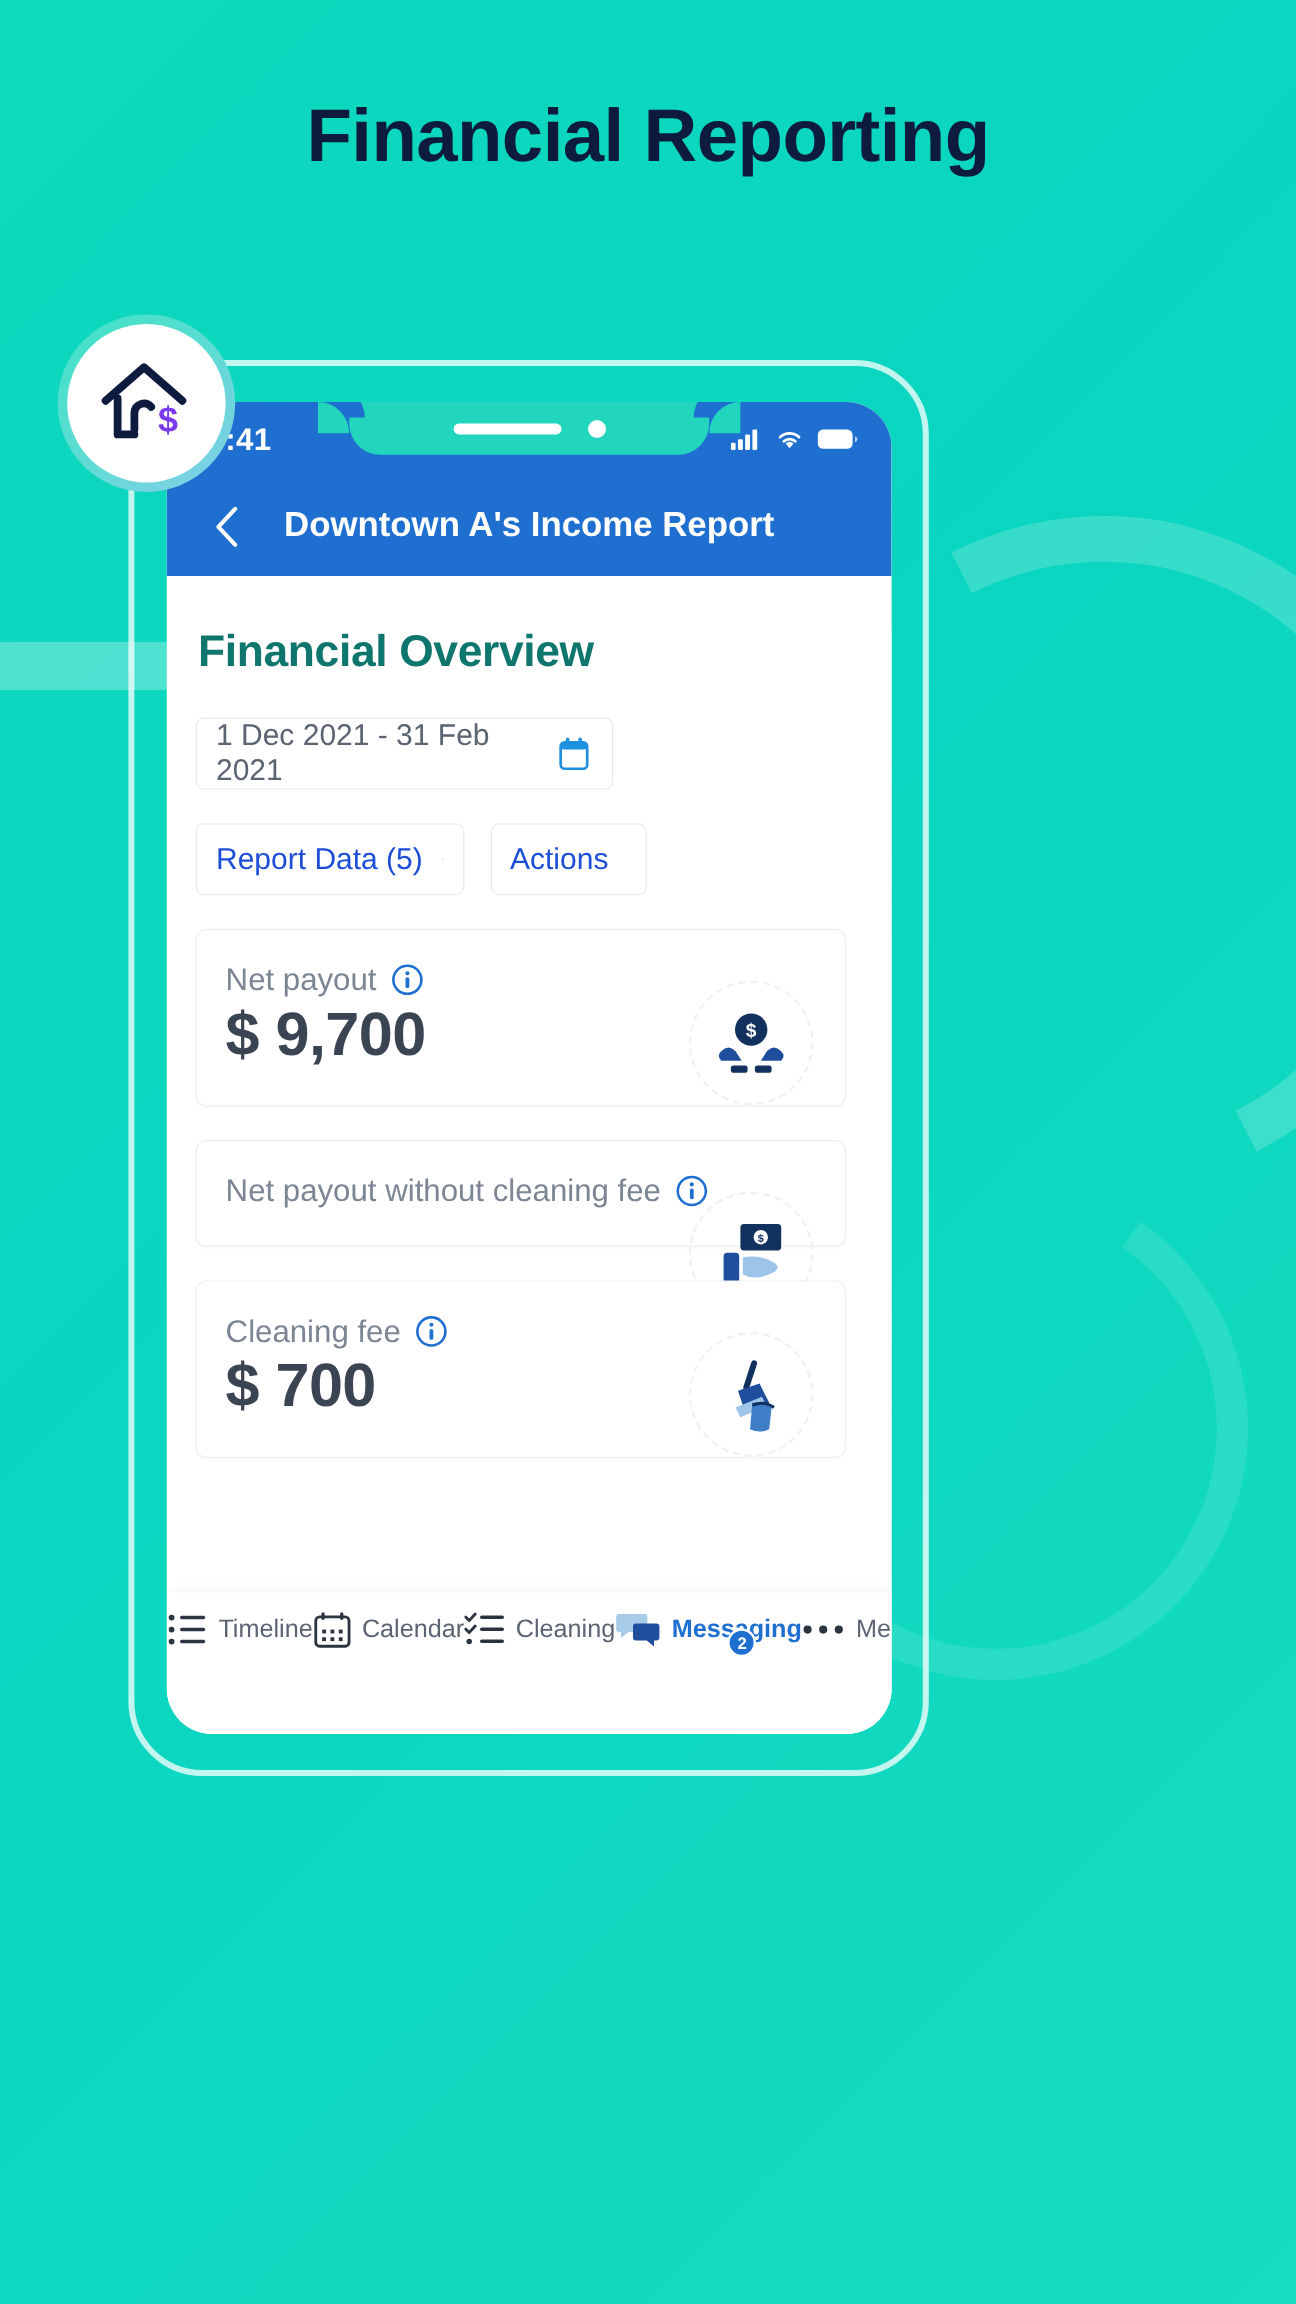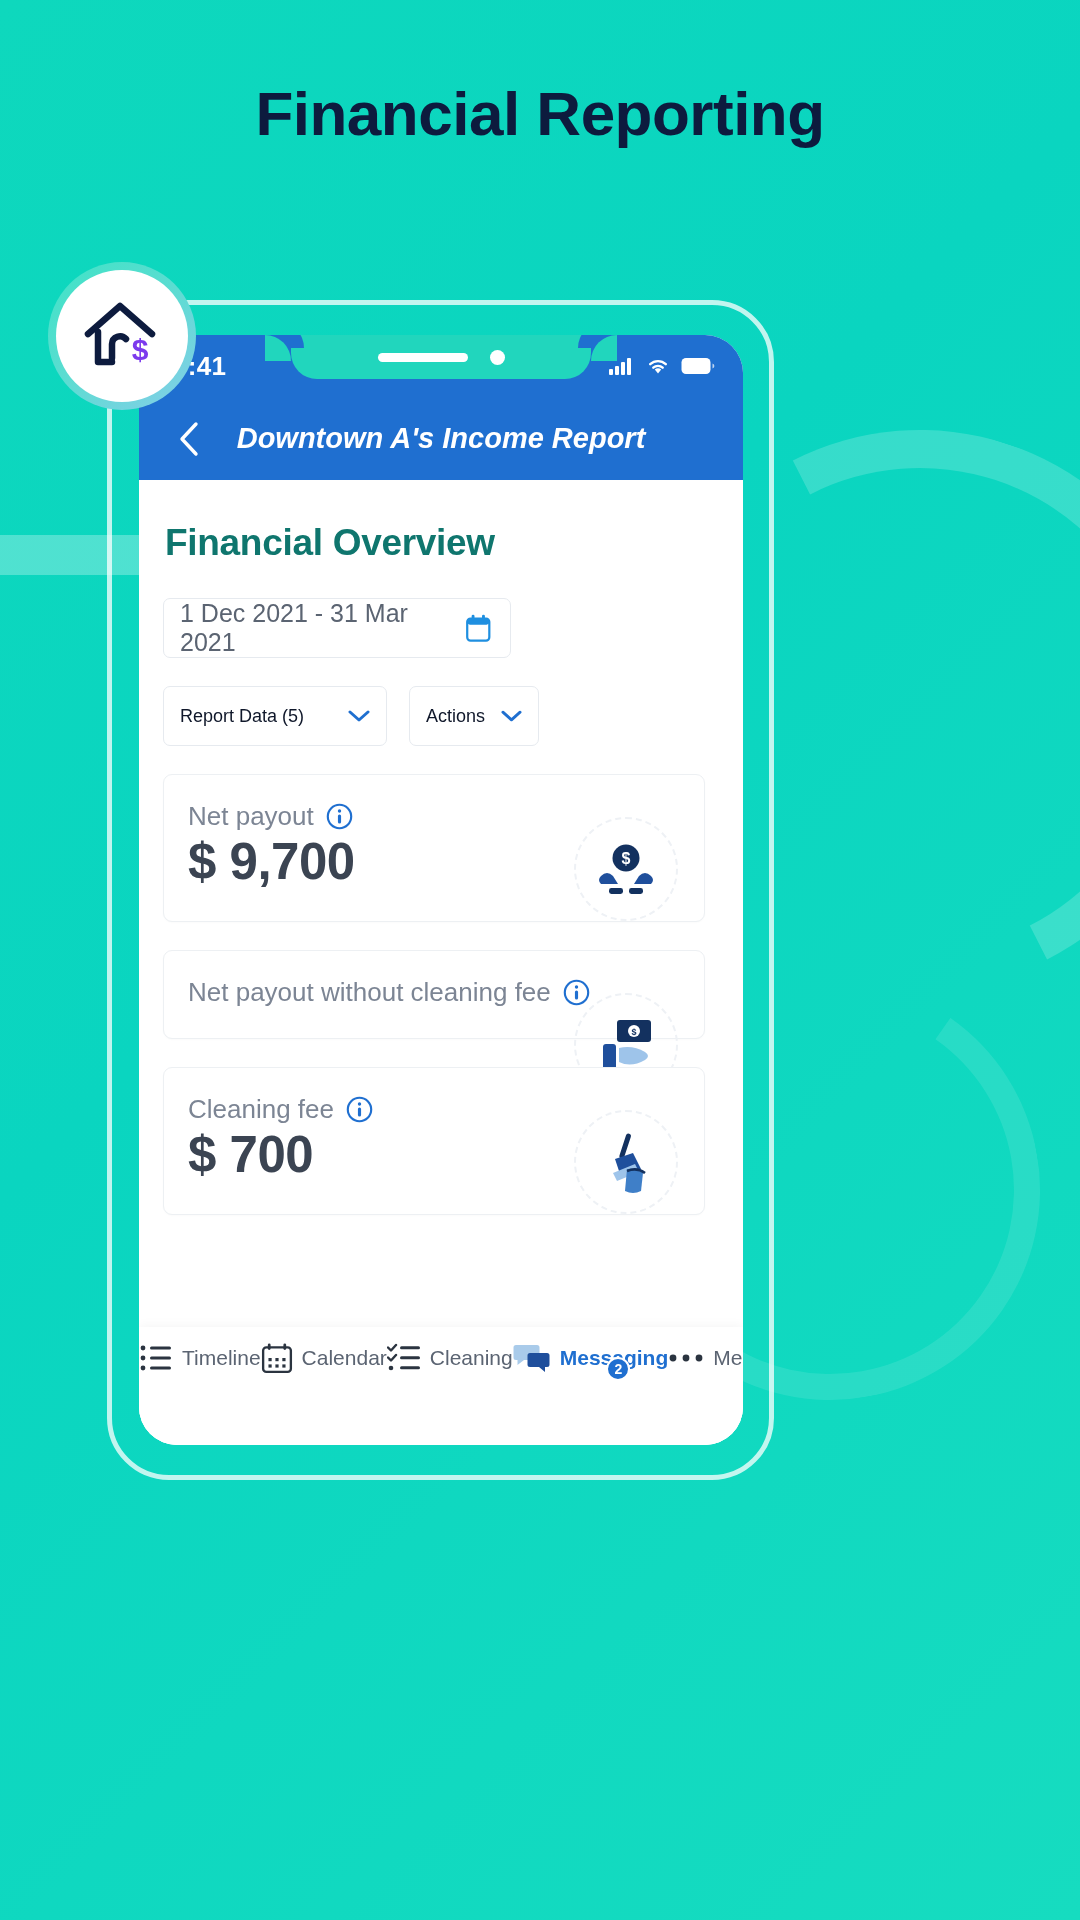--- a/index.html
+++ b/index.html
@@ -169,21 +169,20 @@
     cursor: pointer;
   }
   .nav-title {
     flex: 1;
     text-align: center;
     color: #ffffff;
     font-size: 29px;
     font-weight: 700;
     margin-right: 44px;
     white-space: nowrap;
-    font-style: italic;
   }
 
   
   .app-body {
     position: relative;
     height: 965px;
     background: #ffffff;
     padding: 0 22px;
   }
 
@@ -227,22 +226,22 @@
     display: flex;
     align-items: center;
     gap: 16px;
     padding: 0 16px;
     background: #fff;
     cursor: pointer;
   }
   .dd-report { width: 224px; justify-content: space-between; }
   .dd-actions { width: 130px; justify-content: center; }
   .dropdown-label {
-    font-size: 18px;
-    color: #0f172a;
+    font-size: 25px;
+    color: #1d4ed8;
     white-space: nowrap;
   }
 
   
   .card {
     margin-top: 28px;
     margin-left: 2px;
     width: 542px;
     border: 1.5px solid #edf0f3;
     border-radius: 9px;
@@ -398,21 +397,21 @@
       </div>
       <div class="nav-title">Downtown A's Income Report</div>
     </div>
   </div>
 
   <div class="app-body">
 
     <div class="section-title">Financial Overview</div>
 
     <div class="date-field">
-      <span class="date-text">1 Dec 2021 - 31 Mar 2021</span>
+      <span class="date-text">1 Dec 2021 - 31 Feb 2021</span>
       <svg width="27" height="29" viewBox="0 0 24 26">
         <rect x="2" y="4" width="20" height="20" rx="3" stroke="#1f8fe0" stroke-width="2" fill="none"></rect>
         <rect x="2" y="4" width="20" height="5.5" rx="2.5" fill="#1f8fe0"></rect>
         <rect x="6" y="0.5" width="2.6" height="5" rx="1.3" fill="#1f8fe0"></rect>
         <rect x="15.4" y="0.5" width="2.6" height="5" rx="1.3" fill="#1f8fe0"></rect>
       </svg>
     </div>
 
     <div class="dropdown-row">
       <div class="dropdown dd-report">

